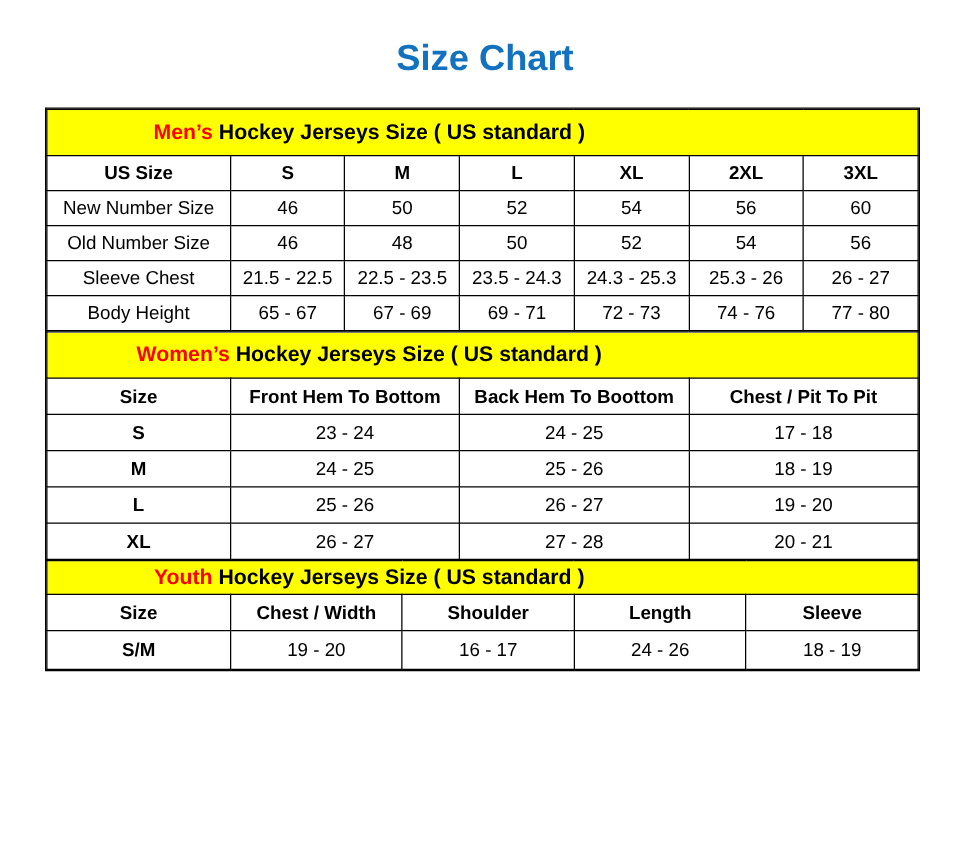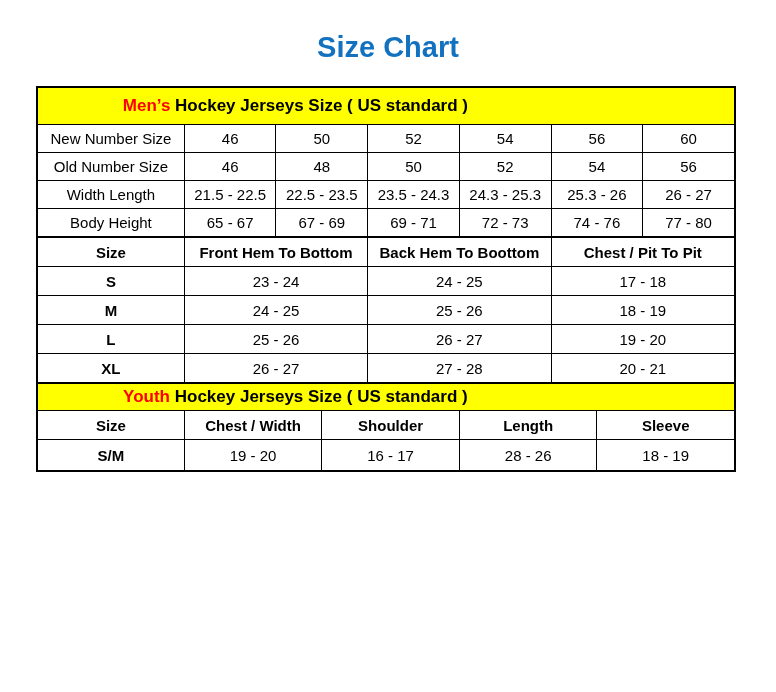--- a/index.html
+++ b/index.html
@@ -85,40 +85,49 @@
         <col class="c-val">
         <col class="c-val">
         <col class="c-val">
     </colgroup>
     <tbody>
       <tr class="band">
         <td colspan="7">
           <span class="accent">Men’s</span><span> Hockey Jerseys Size ( US standard )</span>
         </td>
       </tr>
+      <tr class="head">
+        <th>US Size</th>
+        <th>S</th>
+        <th>M</th>
+        <th>L</th>
+        <th>XL</th>
+        <th>2XL</th>
+        <th>3XL</th>
+      </tr>
       <tr class="data">
         <td class="row-label">New Number Size</td>
         <td>46</td>
         <td>50</td>
         <td>52</td>
         <td>54</td>
         <td>56</td>
         <td>60</td>
       </tr>
       <tr class="data">
         <td class="row-label">Old Number Size</td>
         <td>46</td>
         <td>48</td>
         <td>50</td>
         <td>52</td>
         <td>54</td>
         <td>56</td>
       </tr>
       <tr class="data">
-        <td class="row-label">Width Length</td>
+        <td class="row-label">Sleeve Chest</td>
         <td>21.5 - 22.5</td>
         <td>22.5 - 23.5</td>
         <td>23.5 - 24.3</td>
         <td>24.3 - 25.3</td>
         <td>25.3 - 26</td>
         <td>26 - 27</td>
       </tr>
       <tr class="data">
         <td class="row-label">Body Height</td>
         <td>65 - 67</td>
@@ -132,20 +141,25 @@
   </table>
 
   <table class="t-womens">
     <colgroup>
       <col class="c-label">
         <col class="c-val">
         <col class="c-val">
         <col class="c-val">
     </colgroup>
     <tbody>
+      <tr class="band">
+        <td colspan="4">
+          <span class="accent">Women’s</span><span> Hockey Jerseys Size ( US standard )</span>
+        </td>
+      </tr>
       <tr class="head">
         <th>Size</th>
         <th>Front Hem To Bottom</th>
         <th><span>Back Hem To </span><span class="squiggle">Boottom</span></th>
         <th>Chest / Pit To Pit</th>
       </tr>
       <tr class="data">
         <td class="row-label-bold">S</td>
         <td>23 - 24</td>
         <td>24 - 25</td>
@@ -190,19 +204,19 @@
         <th>Size</th>
         <th>Chest / Width</th>
         <th>Shoulder</th>
         <th>Length</th>
         <th>Sleeve</th>
       </tr>
       <tr class="data">
         <td class="row-label-bold">S/M</td>
         <td>19 - 20</td>
         <td>16 - 17</td>
-        <td>28 - 26</td>
+        <td>24 - 26</td>
         <td>18 - 19</td>
       </tr>
     </tbody>
   </table>
 
 </div>
 
 </body></html>

